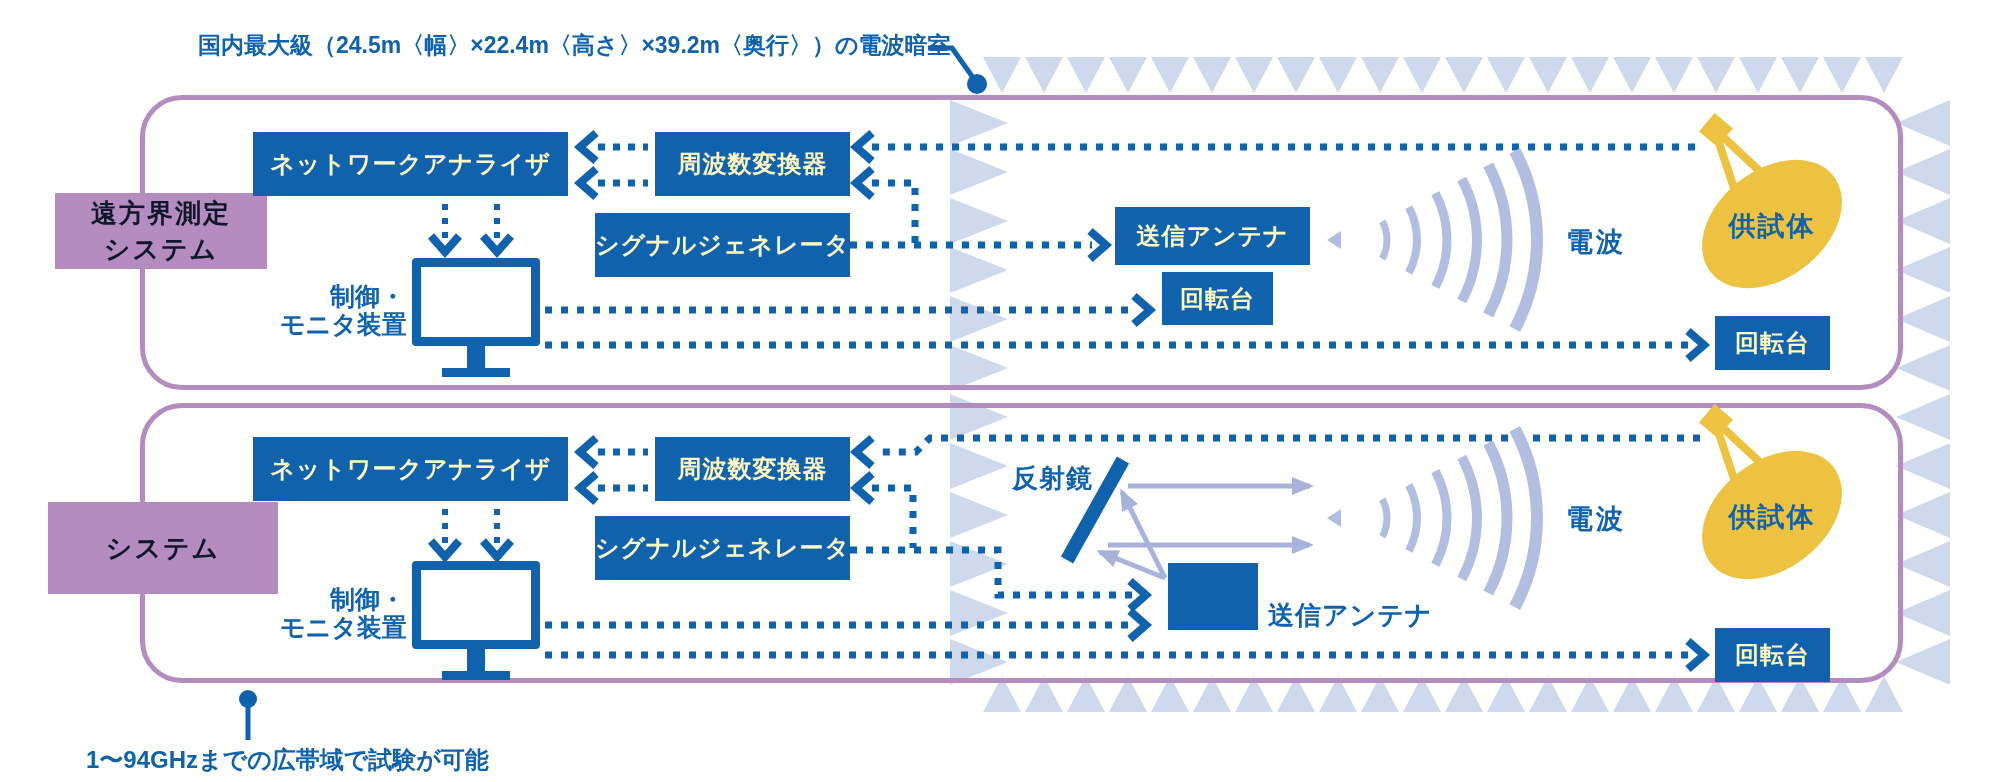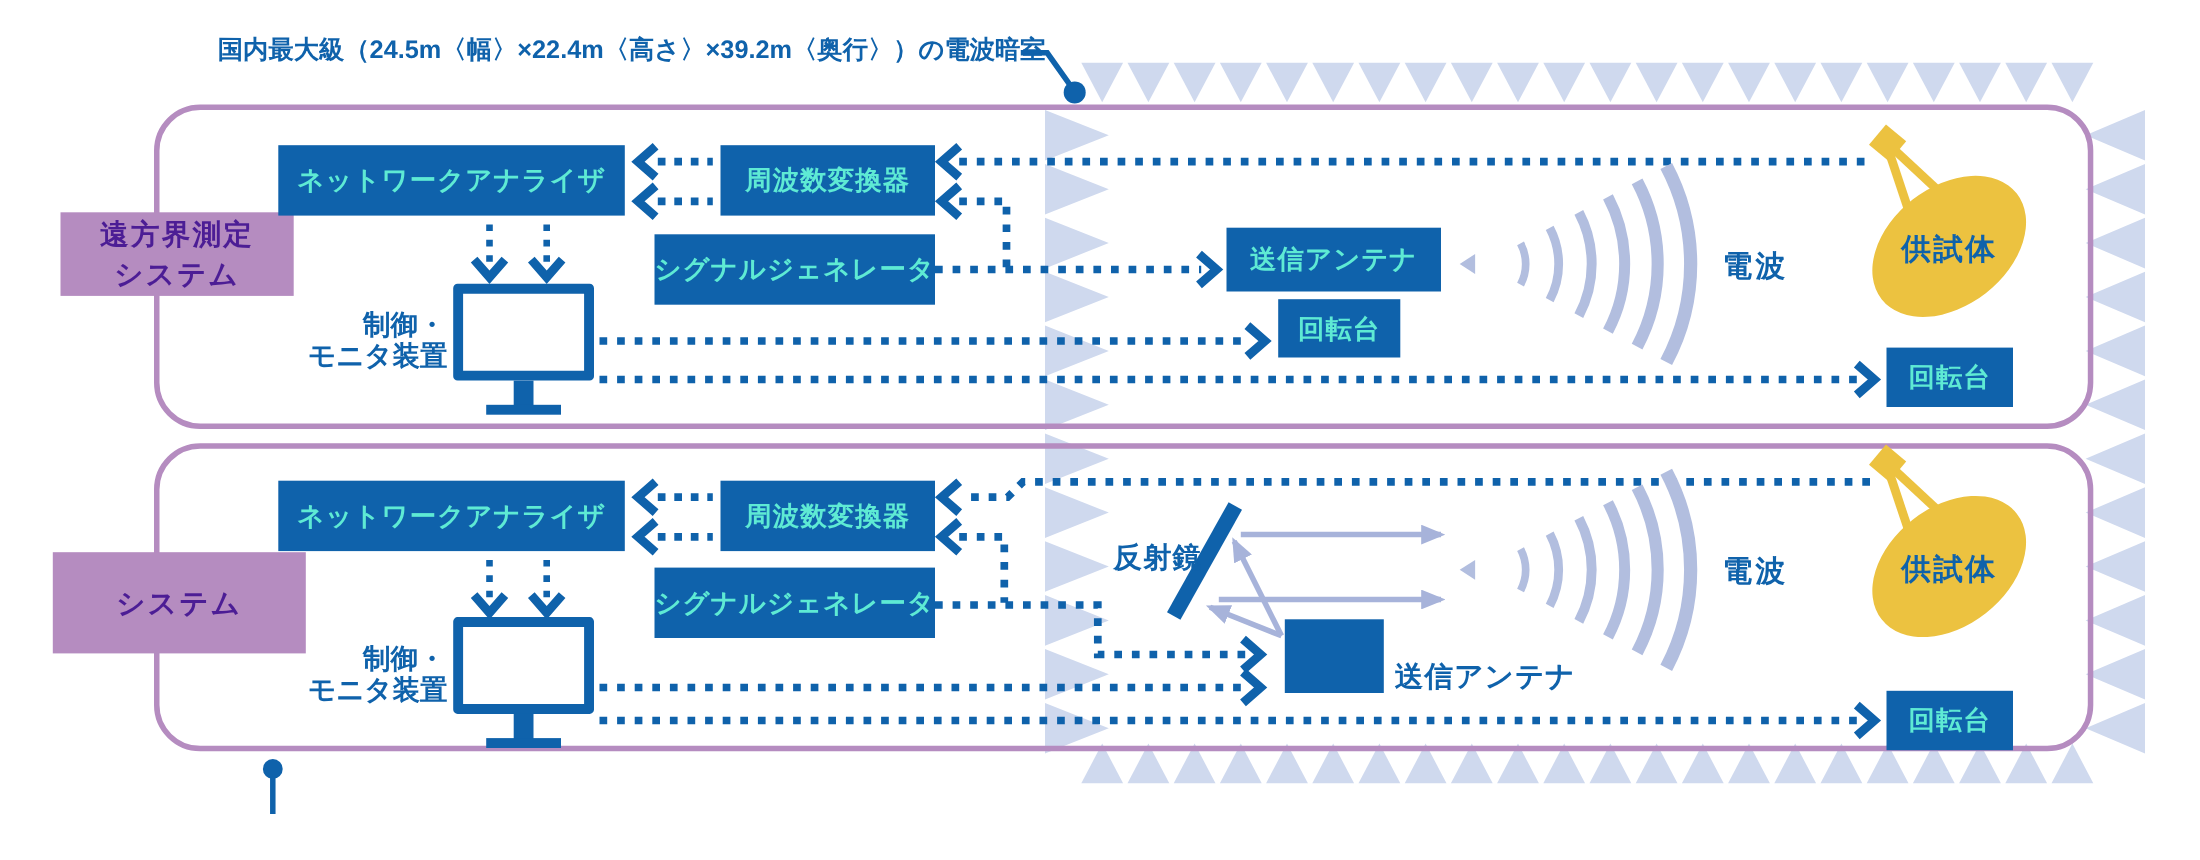--- a/index.html
+++ b/index.html
@@ -9,26 +9,26 @@
   html,body{margin:0;padding:0;background:#fff;}
   #stage{
     position:relative; width:2000px; height:782px; overflow:hidden;
     font-family:"Liberation Sans", sans-serif; background:#fff;
   }
   svg.layer{position:absolute; left:0; top:0;}
   #svg-walls{z-index:0;}
   .pbox{position:absolute; border:5px solid var(--purple); border-radius:42px; z-index:1; background:transparent;}
   #svg-lines{z-index:2;}
   .box{
-    position:absolute; background:var(--blue); color:#5eead4; z-index:3;
+    position:absolute; background:var(--blue); color:#fef9c3; z-index:3;
     display:flex; align-items:center; justify-content:center;
     font-weight:bold; font-size:24px; letter-spacing:1px; white-space:nowrap;
   }
   .purple-label{
-    position:absolute; background:var(--purple); color:#4c1d95; z-index:3;
+    position:absolute; background:var(--purple); color:#0f172a; z-index:3;
     display:flex; flex-direction:column; align-items:center; justify-content:center;
     font-weight:bold; font-size:26px; line-height:36px; letter-spacing:2px; text-align:center;
   }
   .blue-text{
     position:absolute; color:var(--blue); font-weight:bold; z-index:3; white-space:nowrap;
   }
   .mon-part{position:absolute; background:var(--blue); z-index:3;}
   .mon-body{
     position:absolute; background:#fff; border:9px solid var(--blue);
     border-radius:4px; z-index:3;
@@ -209,20 +209,21 @@
         <line x1="1067" y1="560" x2="1123" y2="460" stroke="#0f62ab" stroke-width="14"></line>
       </g>
       <defs>
         <marker id="mb" markerUnits="userSpaceOnUse" markerWidth="22" markerHeight="18" refX="18" refY="9" orient="auto">
     <path d="M0,0 L22,9 L0,18 z" fill="#a7b3da"></path>
         </marker>
       </defs>
     </svg>
 
   <div class="blue-text" style="left:198px;top:30px;font-size:23px;">国内最大級（24.5m〈幅〉×22.4m〈高さ〉×39.2m〈奥行〉）の電波暗室</div>
+  <div class="blue-text" style="left:86px;top:744px;font-size:24px;">1〜94GHzまでの広帯域で試験が可能</div>
 
   <div class="purple-label" style="left:55px;top:193px;width:212px;height:76px;">
     <div>遠方界測定</div>
     <div>システム</div>
   </div>
   <div class="purple-label" style="left:48px;top:502px;width:230px;height:92px;">
     <div>システム</div>
   </div>
 
   <div class="box" style="left:253px;top:132px;width:315px;height:64px;">ネットワークアナライザ</div>
@@ -242,21 +243,21 @@
 
   <div class="blue-text" style="left:1566px;top:224px;font-size:27px;letter-spacing:3px;">電波</div>
   <div class="blue-text center" style="left:1707px;top:208px;width:130px;font-size:27px;letter-spacing:2px;">供試体</div>
 
   <div class="box" style="left:253px;top:437px;width:315px;height:64px;">ネットワークアナライザ</div>
   <div class="box" style="left:655px;top:437px;width:195px;height:64px;">周波数変換器</div>
   <div class="box" style="left:595px;top:516px;width:255px;height:64px;">シグナルジェネレータ</div>
   <div class="box" style="left:1168px;top:563px;width:90px;height:67px;"></div>
   <div class="blue-text" style="left:1268px;top:598px;font-size:26px;letter-spacing:1px;">送信アンテナ</div>
   <div class="box" style="left:1715px;top:628px;width:115px;height:54px;">回転台</div>
-  <div class="blue-text" style="left:1012px;top:461px;font-size:26px;letter-spacing:1px;margin-top:28px;">反射鏡</div>
+  <div class="blue-text" style="left:1012px;top:461px;font-size:26px;letter-spacing:1px;">反射鏡</div>
 
   <div class="mon-body" style="left:412px;top:561px;width:110px;height:70px;"></div>
   <div class="mon-part" style="left:467px;top:649px;width:18px;height:24px;"></div>
   <div class="mon-part" style="left:442px;top:671px;width:68px;height:9px;"></div>
   <div class="blue-text" style="left:280px;top:585px;width:125px;font-size:25px;text-align:right;line-height:28px;">
     <div>制御・</div>
     <div>モニタ装置</div>
   </div>
 
   <div class="blue-text" style="left:1566px;top:501px;font-size:27px;letter-spacing:3px;">電波</div>

